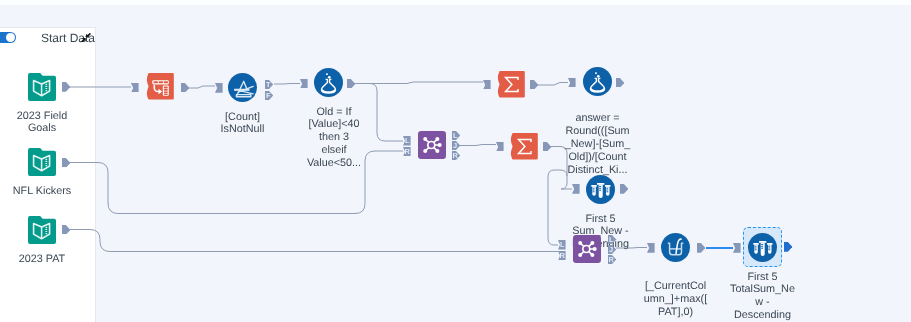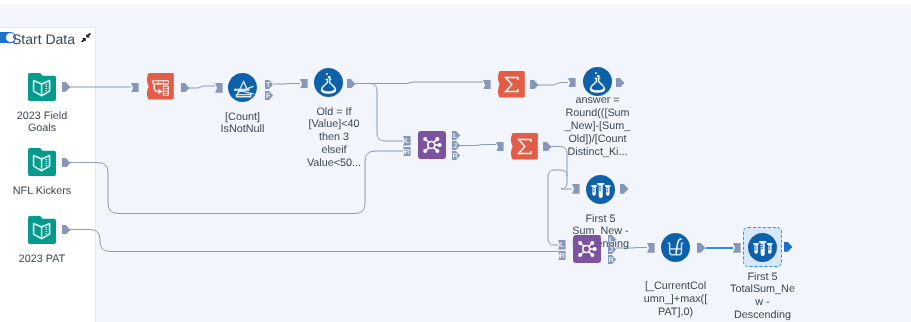--- a/index.html
+++ b/index.html
@@ -8,21 +8,21 @@
        -webkit-font-smoothing:antialiased;text-rendering:geometricPrecision;}
   #app{position:relative;width:911px;height:322px;overflow:hidden;}
   .topstrip{position:absolute;left:0;top:0;width:911px;height:5px;background:#fdfeff;}
   .canvas{position:absolute;left:0;top:5px;width:911px;height:317px;background:#f2f5fb;}
   #wires{position:absolute;left:0;top:0;width:911px;height:322px;}
   .panel{position:absolute;left:-1px;top:27px;width:97px;height:296px;background:#ffffff;
          border:1px solid #e4e9f2;box-sizing:border-box;}
   .toggle{position:absolute;left:-5px;top:31.5px;width:21px;height:11px;border-radius:6px;
           background:#1a73cd;box-sizing:border-box;}
   .toggle .knob{position:absolute;right:1px;top:1px;width:9px;height:9px;border-radius:50%;background:#fff;}
-  .panel-title{position:absolute;left:12px;top:31.0px;font-size:14px;color:#37474f;}
+  .panel-title{position:absolute;left:41px;top:31.0px;font-size:12px;color:#37474f;}
   .collapse{position:absolute;left:80.5px;top:32.5px;width:10px;height:9.5px;}
 
   .node{position:absolute;}
   .lbl{position:absolute;text-align:center;font-size:10.8px;line-height:12.9px;
        color:#3b4754;white-space:pre-line;}
   .selbox{position:absolute;background:#d7e8fb;border:1.6px dashed #2196f3;border-radius:5px;box-sizing:border-box;}
 </style>
 </head>
 <body>
 
@@ -124,21 +124,21 @@
    <path d="M21.0 8.9 V6.6 H8.6 L14.9 13.5 L8.6 20.4 H21.0 V18.1" fill="none" stroke="#fff" stroke-width="1.5" stroke-linejoin="miter" stroke-linecap="butt"></path>
  </svg></span></div>
       <div class="node" style="left:583px;top:67px;width:29px;height:29px;">
              <span><svg viewBox="0 0 29 29" width="29" height="29">
    <circle cx="14.5" cy="14.5" r="14.5" fill="#0d61a9"></circle>
    <path d="M11.6 11.4 h1.8 v3.0 l-4.6 4.7 a4.6 4.6 0 0 0-1.3 2.8 c0 1.75 3.1 2.9 7.0 2.9 s7.0-1.15 7.0-2.9 a4.6 4.6 0 0 0-1.3-2.8 l-4.6-4.7 v-3.0 h1.8" fill="none" stroke="#fff" stroke-width="1.42" stroke-linejoin="round" stroke-linecap="butt"></path>
    <path d="M8.2 21.0 c1.0 1.5 3.4 2.3 6.3 2.3 s5.3-0.8 6.3-2.3 c0.35 0.6 0.55 1.1 0.55 1.6 c0 1.65-3.05 2.8-6.85 2.8 s-6.85-1.15-6.85-2.8 c0-0.5 0.2-1.0 0.55-1.6z" fill="#fff"></path>
    <circle cx="15.3" cy="9.3" r="1.35" fill="#fff"></circle>
    <rect x="12.1" y="5.3" width="1.7" height="1.7" rx="0.35" fill="#fff"></rect>
  </svg></span></div>
-      <div class="lbl" style="left:549.5px;top:94px;width:96px;">answer =
+      <div class="lbl" style="left:549.5px;top:112px;width:96px;">answer =
 Round(([Sum
 _New]-[Sum_
 Old])/[Count
 Distinct_Ki...</div>
       <div class="node" style="left:418px;top:131px;width:28px;height:27px;">
              <span><svg viewBox="0 0 28 28" width="28" height="28">
    <rect x="0" y="0" width="28" height="28" rx="3.2" fill="#7c52a1"></rect>
    <circle cx="13.3" cy="14.0" r="3.5" fill="none" stroke="#fff" stroke-width="1.7"></circle>
    <path d="M10.8 11.5 L7.9 8.6 M15.8 11.5 L18.7 8.6 M10.8 16.5 L7.9 19.4 M15.8 16.5 L18.7 19.4 M16.8 14.0 L20.6 14.0" stroke="#fff" stroke-width="1.7"></path>
    <circle cx="7.2" cy="7.9" r="2.0" fill="#fff"></circle>

